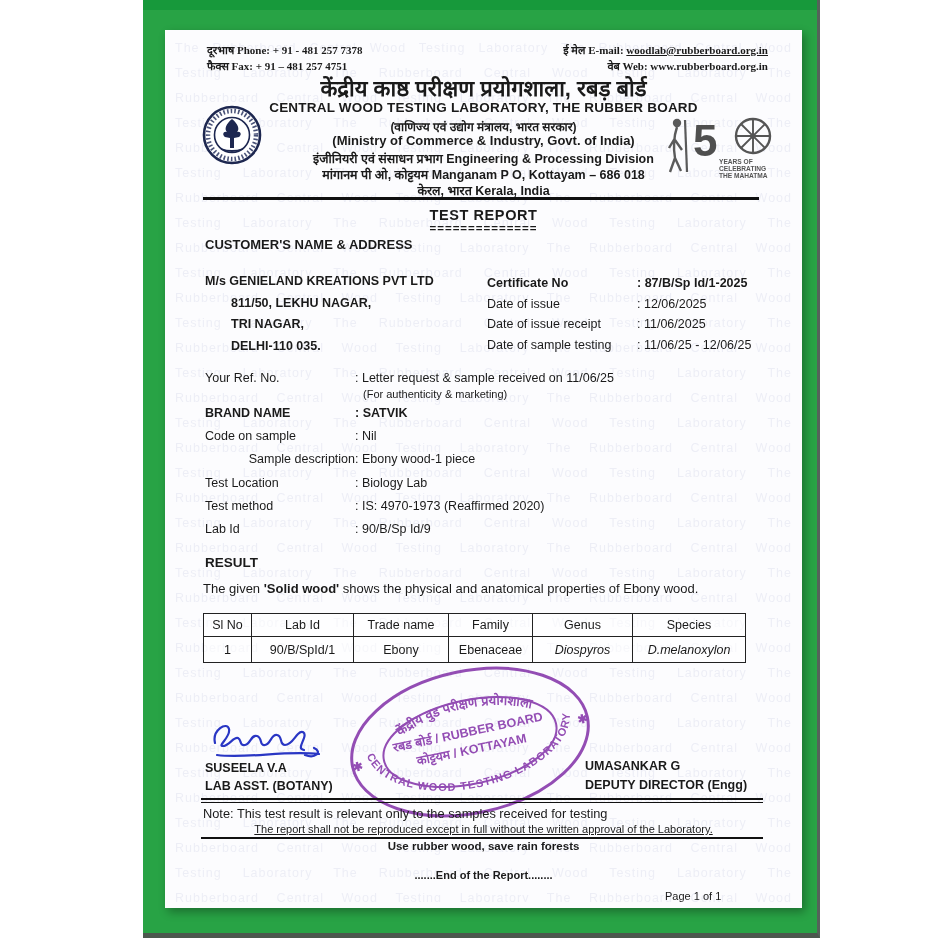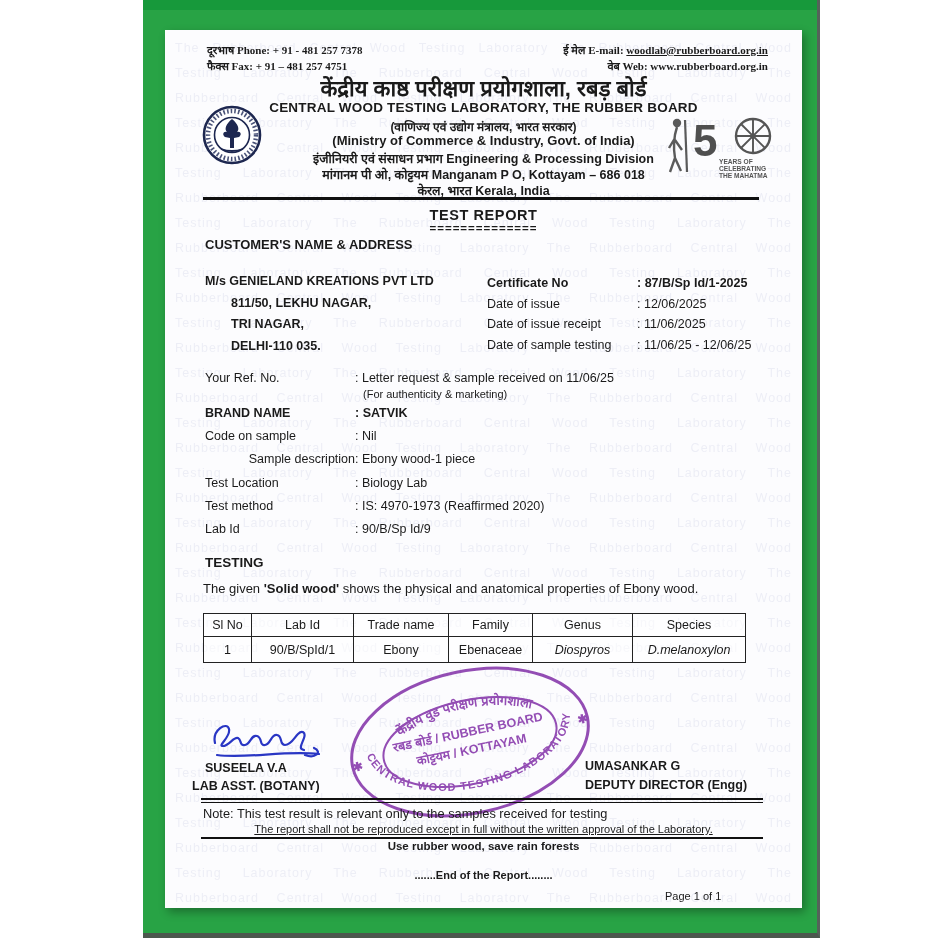--- a/index.html
+++ b/index.html
@@ -58,21 +58,21 @@
   .result-p    { top:549px; left:38px; width:566px; font-size:13px; line-height:19.5px; }
 
   table.res { top:583px; left:38px; position:absolute; border-collapse:collapse; background:rgba(255,255,255,.55); }
   table.res th, table.res td { border:1.6px solid #222; padding:2px 7px; font-size:12.5px;
                                text-align:center; font-weight:normal; }
   table.res th { height:23px; } table.res td { height:26px; }
   .bi { font-weight:bold; font-style:italic; }
 
   .sig-svg   { top:686px; left:42px; }
   .left-name  { top:731px; left:40px;  font-size:12.5px; font-weight:bold; }
-  .left-title { top:749px; left:27px;  font-size:12.5px; font-weight:bold; }
+  .left-title { top:749px; left:40px;  font-size:12.5px; font-weight:bold; }
   .right-name { top:729px; left:420px; font-size:12.5px; font-weight:bold; }
   .right-title{ top:748px; left:420px; font-size:12.5px; font-weight:bold; }
   .stamp-box { top:622px; left:150px; opacity:.92; }
 
   .rule-a { top:768px; left:36px; width:562px; height:5px; border-top:2px solid #111; border-bottom:1.5px solid #111; }
   .note-line  { top:776px; left:38px; font-size:12.8px; font-weight:normal; }
   .note-under { top:793px; font-size:11px; text-decoration:underline; }
   .rule-b { top:807px; left:36px; width:562px; border-top:2px solid #111; }
   .slogan { top:810px; font-size:11.5px; font-weight:bold; }
   .endline{ top:839px; font-size:11px; font-weight:bold; }
@@ -159,21 +159,21 @@
 
         <div class="abs fields f0"><span class="lbl">Your Ref. No.</span><span>: Letter request &amp; sample received on 11/06/25</span></div>
         <div class="abs f0n">(For authenticity &amp; marketing)</div>
         <div class="abs fields f1 b"><span class="lbl">BRAND NAME</span><span>: SATVIK</span></div>
         <div class="abs fields f2"><span class="lbl">Code on sample</span><span>: Nil</span></div>
         <div class="abs fields f3"><span class="lbl">Sample description</span><span>: Ebony wood-1 piece</span></div>
         <div class="abs fields f4"><span class="lbl">Test Location</span><span>: Biology Lab</span></div>
         <div class="abs fields f5"><span class="lbl">Test method</span><span>: IS: 4970-1973 (Reaffirmed 2020)</span></div>
         <div class="abs fields f6"><span class="lbl">Lab Id</span><span>: 90/B/Sp Id/9</span></div>
 
-        <div class="abs result-head">TESTING</div>
+        <div class="abs result-head">RESULT</div>
         <div class="abs result-p">
           <div><span>The given </span><span class="b">'Solid wood'</span><span> shows the physical and anatomical properties of Ebony wood.</span></div>
         </div>
 
         <table class="res">
           <colgroup>
               <col style="width:48px">
               <col style="width:102px">
               <col style="width:95px">
               <col style="width:84px">

